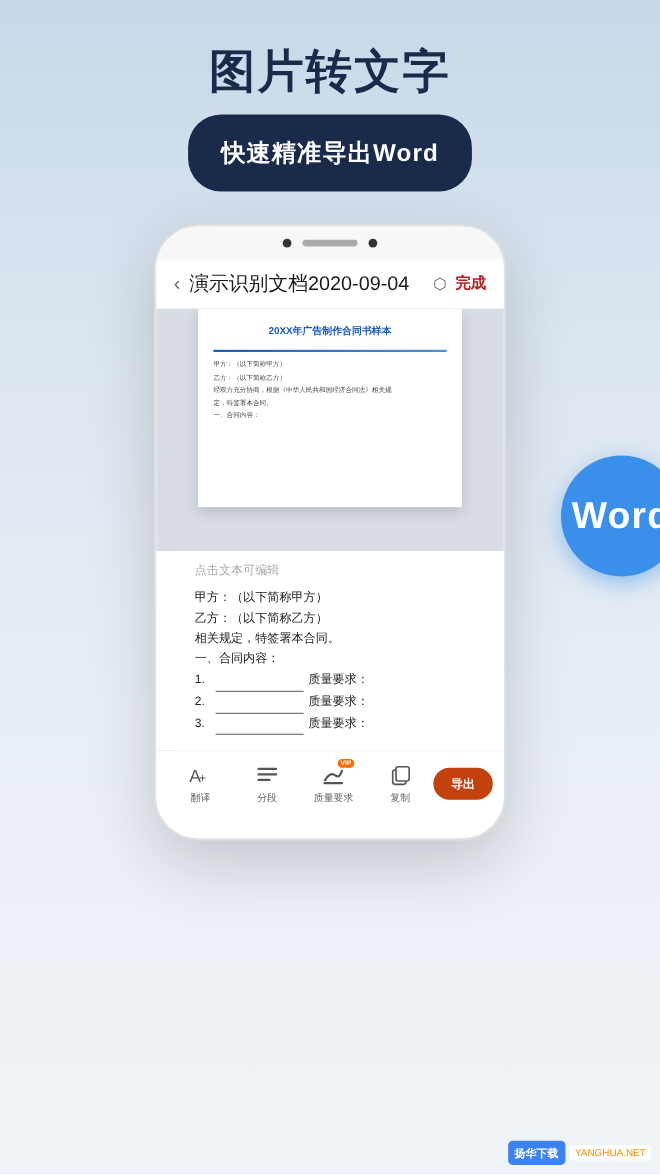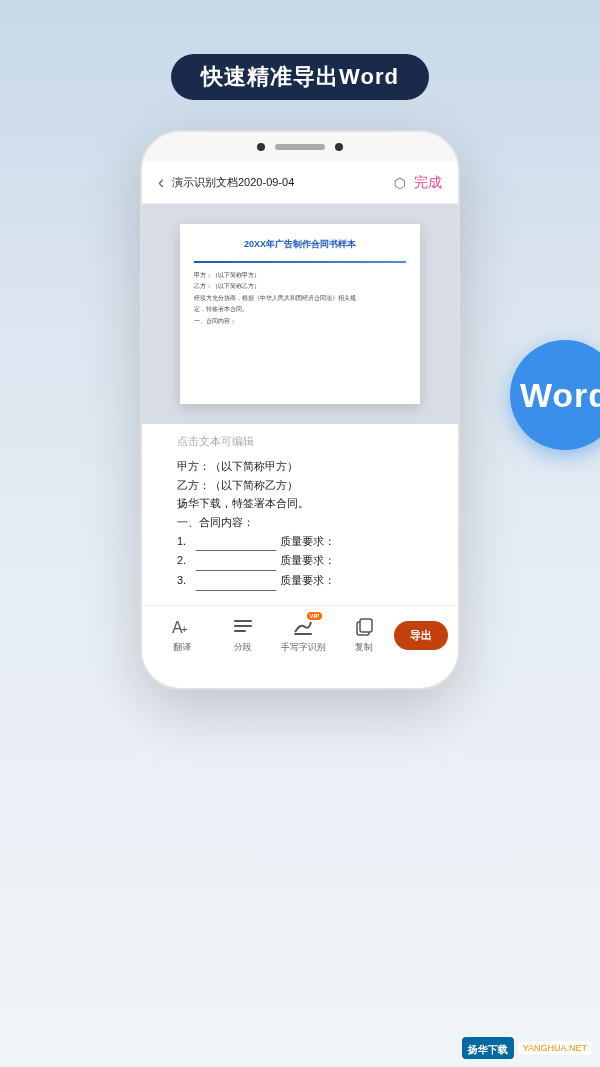--- a/index.html
+++ b/index.html
@@ -34,21 +34,21 @@
       letter-spacing: 2px;
       line-height: 1.2;
     }
 
     .subtitle-pill {
       display: inline-block;
       background: #1a2a4a;
       color: #ffffff;
       font-size: 22px;
       font-weight: 600;
-      padding: 8px 30px;
+      padding: 20px 30px;
       border-radius: 30px;
       margin-top: 14px;
       letter-spacing: 1px;
     }
 
     
     .phone-wrapper {
       position: relative;
       z-index: 3;
       display: flex;
@@ -101,45 +101,45 @@
       gap: 8px;
       border-bottom: 1px solid #f0f0f0;
     }
 
     .back-arrow {
       font-size: 18px;
       color: #666;
     }
 
     .app-header-title {
-      font-size: 11px;
+      font-size: 18px;
       color: #1a1a1a;
       flex: 1;
     }
 
     .export-icon {
       font-size: 14px;
       color: #666;
     }
 
     .done-btn {
       font-size: 14px;
-      color: #ec4899;
-      font-weight: 400;
+      color: #b91c1c;
+      font-weight: 700;
       text-align: center;
     }
 
     
     .doc-image-area {
       background: #d8dde5;
       height: 220px;
       position: relative;
       overflow: hidden;
       display: flex;
-      align-items: center;
+      align-items: flex-start;
       justify-content: center;
     }
 
     .doc-page {
       width: 240px;
       background: #ffffff;
       box-shadow: 0 4px 12px rgba(0,0,0,0.15);
       padding: 14px;
       min-height: 180px;
       position: relative;
@@ -281,21 +281,21 @@
       position: absolute;
       bottom: 8px;
       right: 8px;
       z-index: 20;
       display: flex;
       align-items: center;
       gap: 4px;
     }
 
     .watermark-box {
-      background: #0369a1;
+      background: #3b82f6;
       border-radius: 4px;
       padding: 2px 6px;
     }
 
     .watermark-text {
       font-size: 10px;
       color: #ffffff;
       font-weight: 700;
     }
 
@@ -307,20 +307,21 @@
       border-radius: 3px;
       text-align: right;
     }
   </style>
 </head>
 <body>
 
 <div class="bg"></div>
 
 <div class="top-section">
+  <div class="main-title">图片转文字</div>
   <div class="subtitle-pill">快速精准导出Word</div>
 </div>
 
 <div class="phone-wrapper">
   <div class="phone">
 
     <div class="phone-topbar">
       <div class="phone-camera"></div>
       <div class="phone-speaker"></div>
       <div class="phone-camera"></div>
@@ -343,21 +344,21 @@
         <div class="doc-line">定，特签署本合同。</div>
         <div class="doc-line">一、合同内容：</div>
       </div>
     </div>
 
     <div class="text-content-area">
       <div class="editable-hint">点击文本可编辑</div>
       <div class="text-content-lines">
         <div>甲方：（以下简称甲方）</div>
         <div>乙方：（以下简称乙方）</div>
-        <div>扬华下载，特签署本合同。</div>
+        <div>相关规定，特签署本合同。</div>
         <div>一、合同内容：</div>
         <div class="text-line">
           <span>1.&nbsp;&nbsp;</span>
           <span class="underline-text">&nbsp;</span>
           <span>质量要求：</span>
         </div>
         <div class="text-line">
           <span>2.&nbsp;&nbsp;</span>
           <span class="underline-text">&nbsp;</span>
           <span>质量要求：</span>
@@ -391,21 +392,21 @@
         <span class="toolbar-label">分段</span>
       </div>
       <div class="toolbar-item">
         <div class="toolbar-icon" style="position:relative;">
           <svg width="22" height="20" viewBox="0 0 22 20">
             <path d="M3 15 Q8 6 13 10 Q17 13 19 5" stroke="#555" stroke-width="2" fill="none"></path>
             <rect x="2" y="16" width="18" height="2" rx="1" fill="#555"></rect>
           </svg>
           <span class="vip-badge">VIP</span>
         </div>
-        <span class="toolbar-label">手写字识别</span>
+        <span class="toolbar-label">质量要求</span>
       </div>
       <div class="toolbar-item">
         <div class="toolbar-icon">
           <svg width="22" height="20" viewBox="0 0 22 20">
             <rect x="4" y="5" width="12" height="13" rx="2" fill="none" stroke="#555" stroke-width="1.5"></rect>
             <rect x="7" y="2" width="12" height="13" rx="2" fill="white" stroke="#555" stroke-width="1.5"></rect>
           </svg>
         </div>
         <span class="toolbar-label">复制</span>
       </div>

